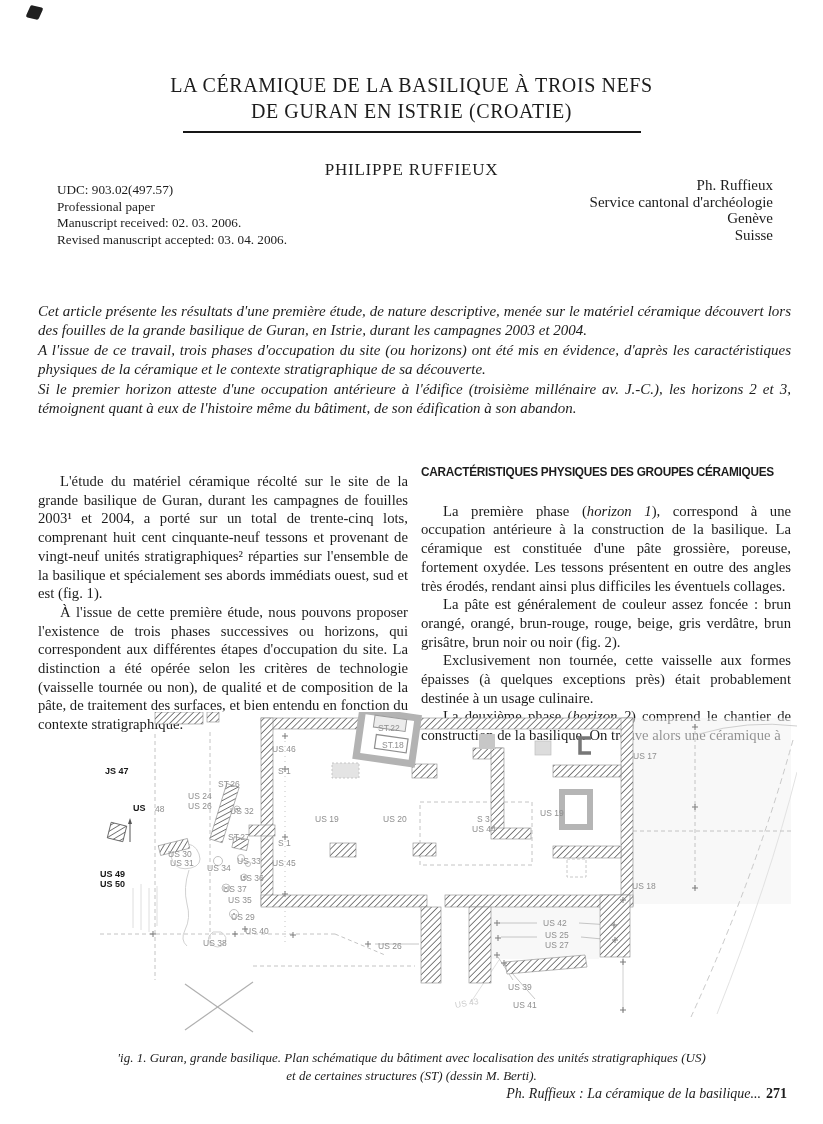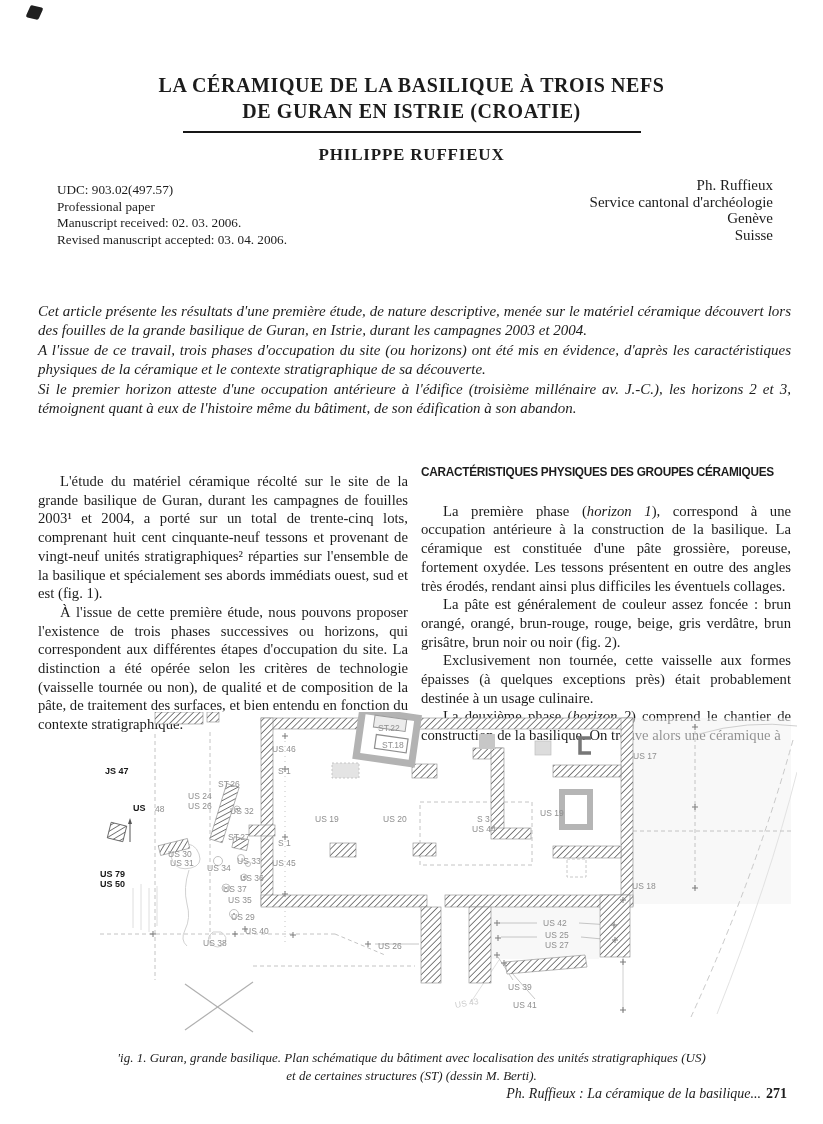--- a/index.html
+++ b/index.html
@@ -4,23 +4,23 @@
 <style>
   html,body{margin:0;padding:0;}
   body{
     width:823px;height:1124px;position:relative;background:#ffffff;
     font-family:"Liberation Serif",serif;color:#1c1c1c;overflow:hidden;
   }
   #corner-mark{position:absolute;top:6px;left:28px;width:13px;height:13px;
     background:#1f1f1f;transform:rotate(14deg) skewX(-10deg);border-radius:2px;}
   
   #titleblock{position:absolute;top:72px;left:0;width:100%;text-align:center;}
-  .title-line{font-size:20px;line-height:26px;letter-spacing:0.6px;font-weight:700;}
+  .title-line{font-size:20px;line-height:26px;letter-spacing:0.6px;font-weight:400;}
   #title-rule{width:458px;margin:7px auto 0;border-top:2px solid #161616;height:0;}
-  #author{margin-top:12px;font-size:17px;letter-spacing:0.8px;font-weight:bold;}
+  #author{margin-top:27px;font-size:17px;letter-spacing:0.8px;}
   
   #meta-left{position:absolute;top:182px;left:57px;font-size:13.2px;line-height:16.6px;}
   #meta-left .udc2{padding-left:33px;}
   #meta-right{position:absolute;top:177px;right:50px;text-align:right;font-size:15px;line-height:16.6px;}
   
   #abstract{position:absolute;top:302px;left:38px;width:753px;font-style:italic;
     font-size:15px;line-height:19.4px;text-align:justify;}
   #abstract p{margin:0;}
   
   #columns{position:absolute;top:461px;left:38px;width:753px;display:flex;gap:13px;align-items:center;}
@@ -213,21 +213,21 @@
 
     <g stroke="#b0b0b0" stroke-width="1.2">
       <line x1="100" y1="272" x2="168" y2="320"></line>
       <line x1="100" y1="318" x2="168" y2="270"></line>
     </g>
   </svg>
   <div id="figure-labels">
       <span class="lbl-bold" style="left: 20px; top: 55px;">JS 47</span>
       <span class="lbl-bold" style="left: 48px; top: 92px;">US</span>
       <span style="left: 70px; top: 93px;">48</span>
-      <span class="lbl-bold" style="left: 15px; top: 158px;">US 79</span>
+      <span class="lbl-bold" style="left: 15px; top: 158px;">US 49</span>
       <span class="lbl-bold" style="left: 15px; top: 168px;">US 50</span>
       <span style="left: 133px; top: 68px;">ST.26</span>
       <span style="left: 103px; top: 80px;">US 24</span>
       <span style="left: 103px; top: 90px;">US 26</span>
       <span style="left: 145px; top: 95px;">US 32</span>
       <span style="left: 143px; top: 121px;">ST.27</span>
       <span style="left: 83px; top: 138px;">US 30</span>
       <span style="left: 85px; top: 147px;">US 31</span>
       <span style="left: 122px; top: 152px;">US 34</span>
       <span style="left: 152px; top: 145px;">US 33</span>

